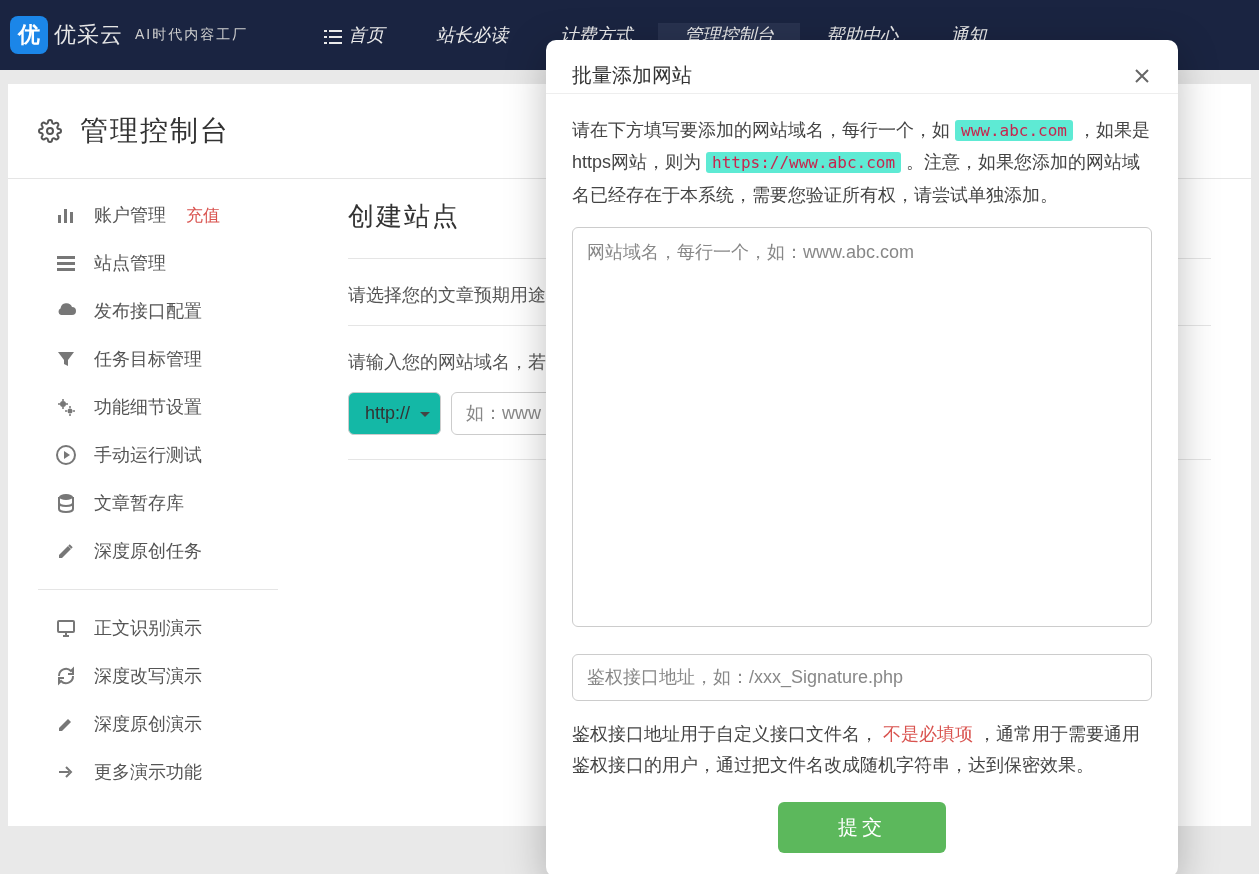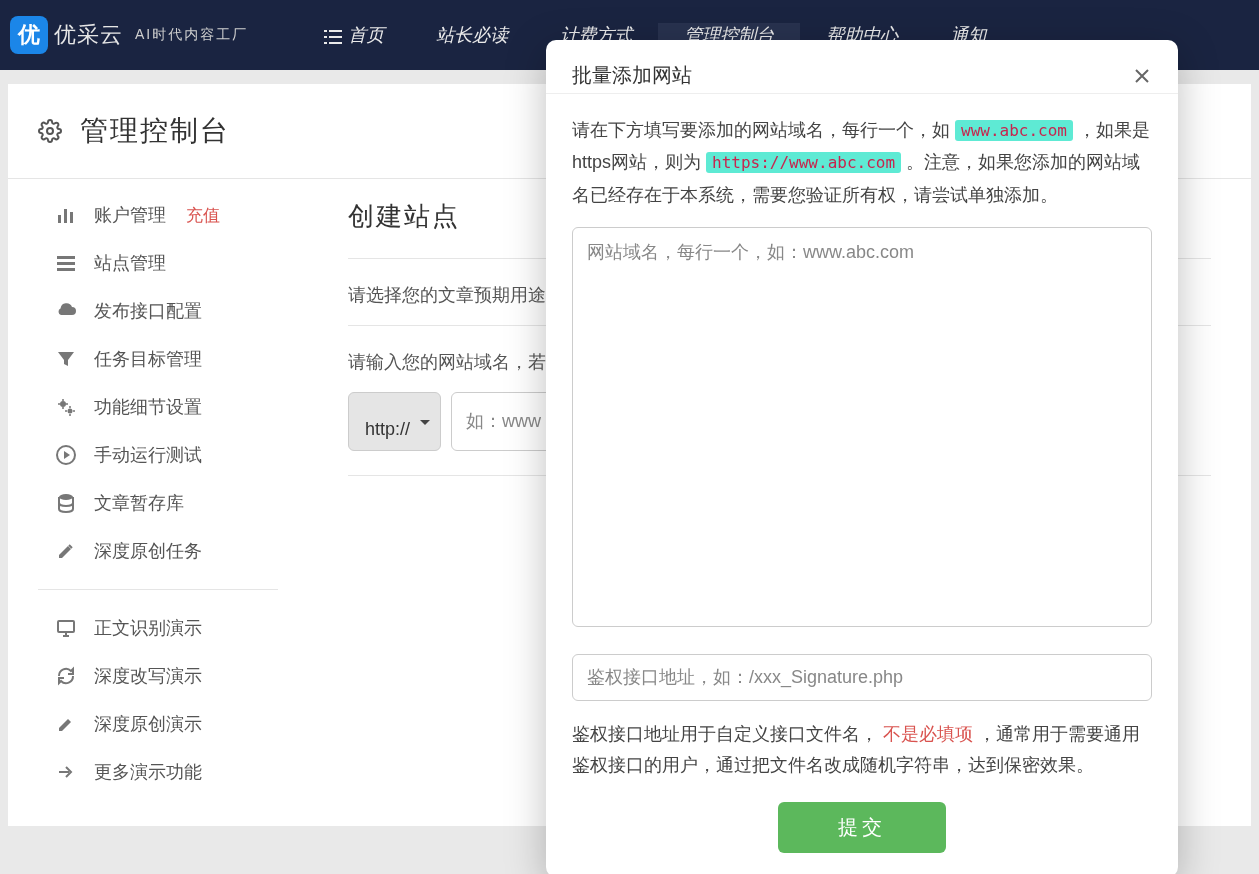--- a/index.html
+++ b/index.html
@@ -99,22 +99,22 @@
     flex: 1;
     padding: 20px 40px 30px 40px;
   }
   .main-title { font-size: 26px; color: #333; font-weight: 400; margin-bottom: 24px; letter-spacing: 2px;}
   .main hr { border: none; border-top: 1px solid #e5e5e5; margin: 0 0 24px 0;}
   .main-label { font-size: 18px; color: #555; margin-bottom: 18px;}
   .row { display: flex; gap: 10px; margin-bottom: 24px;}
   .select {
     border: 1px solid #ccc;
     border-radius: 6px;
-    background: #e5e5e5;
-    padding: 26px 30px 10px 16px;
+    background: #14b8a6;
+    padding: 10px 30px 10px 16px;
     font-size: 18px;
     color: #333;
     position: relative;
   }
   .select::after {
     content: "";
     position: absolute; right: 10px; top: 50%;
     border: 5px solid transparent; border-top-color: #444;
     transform: translateY(-2px);
   }

